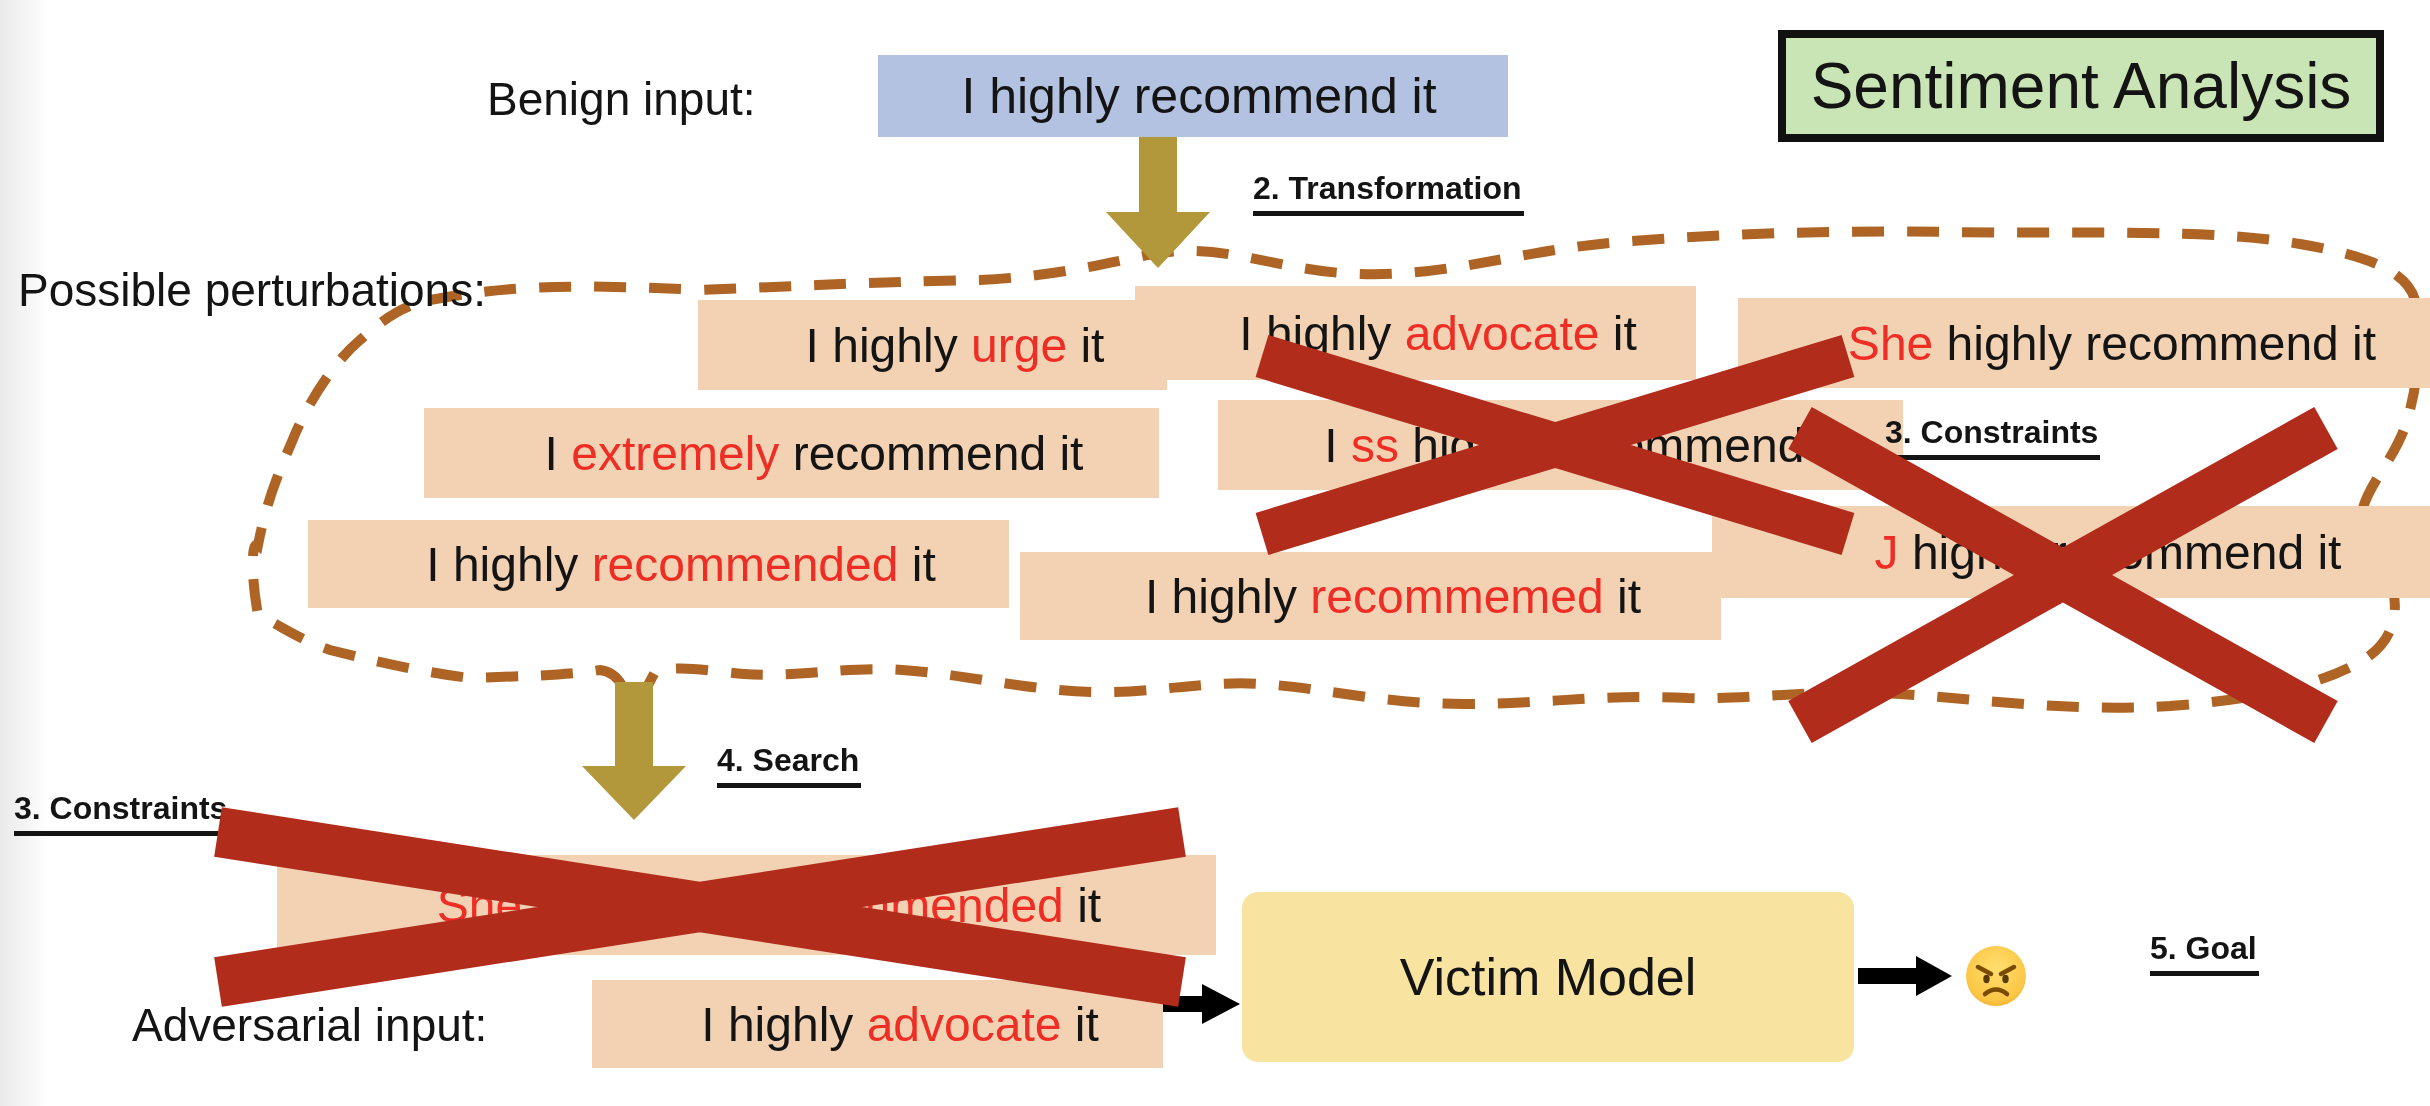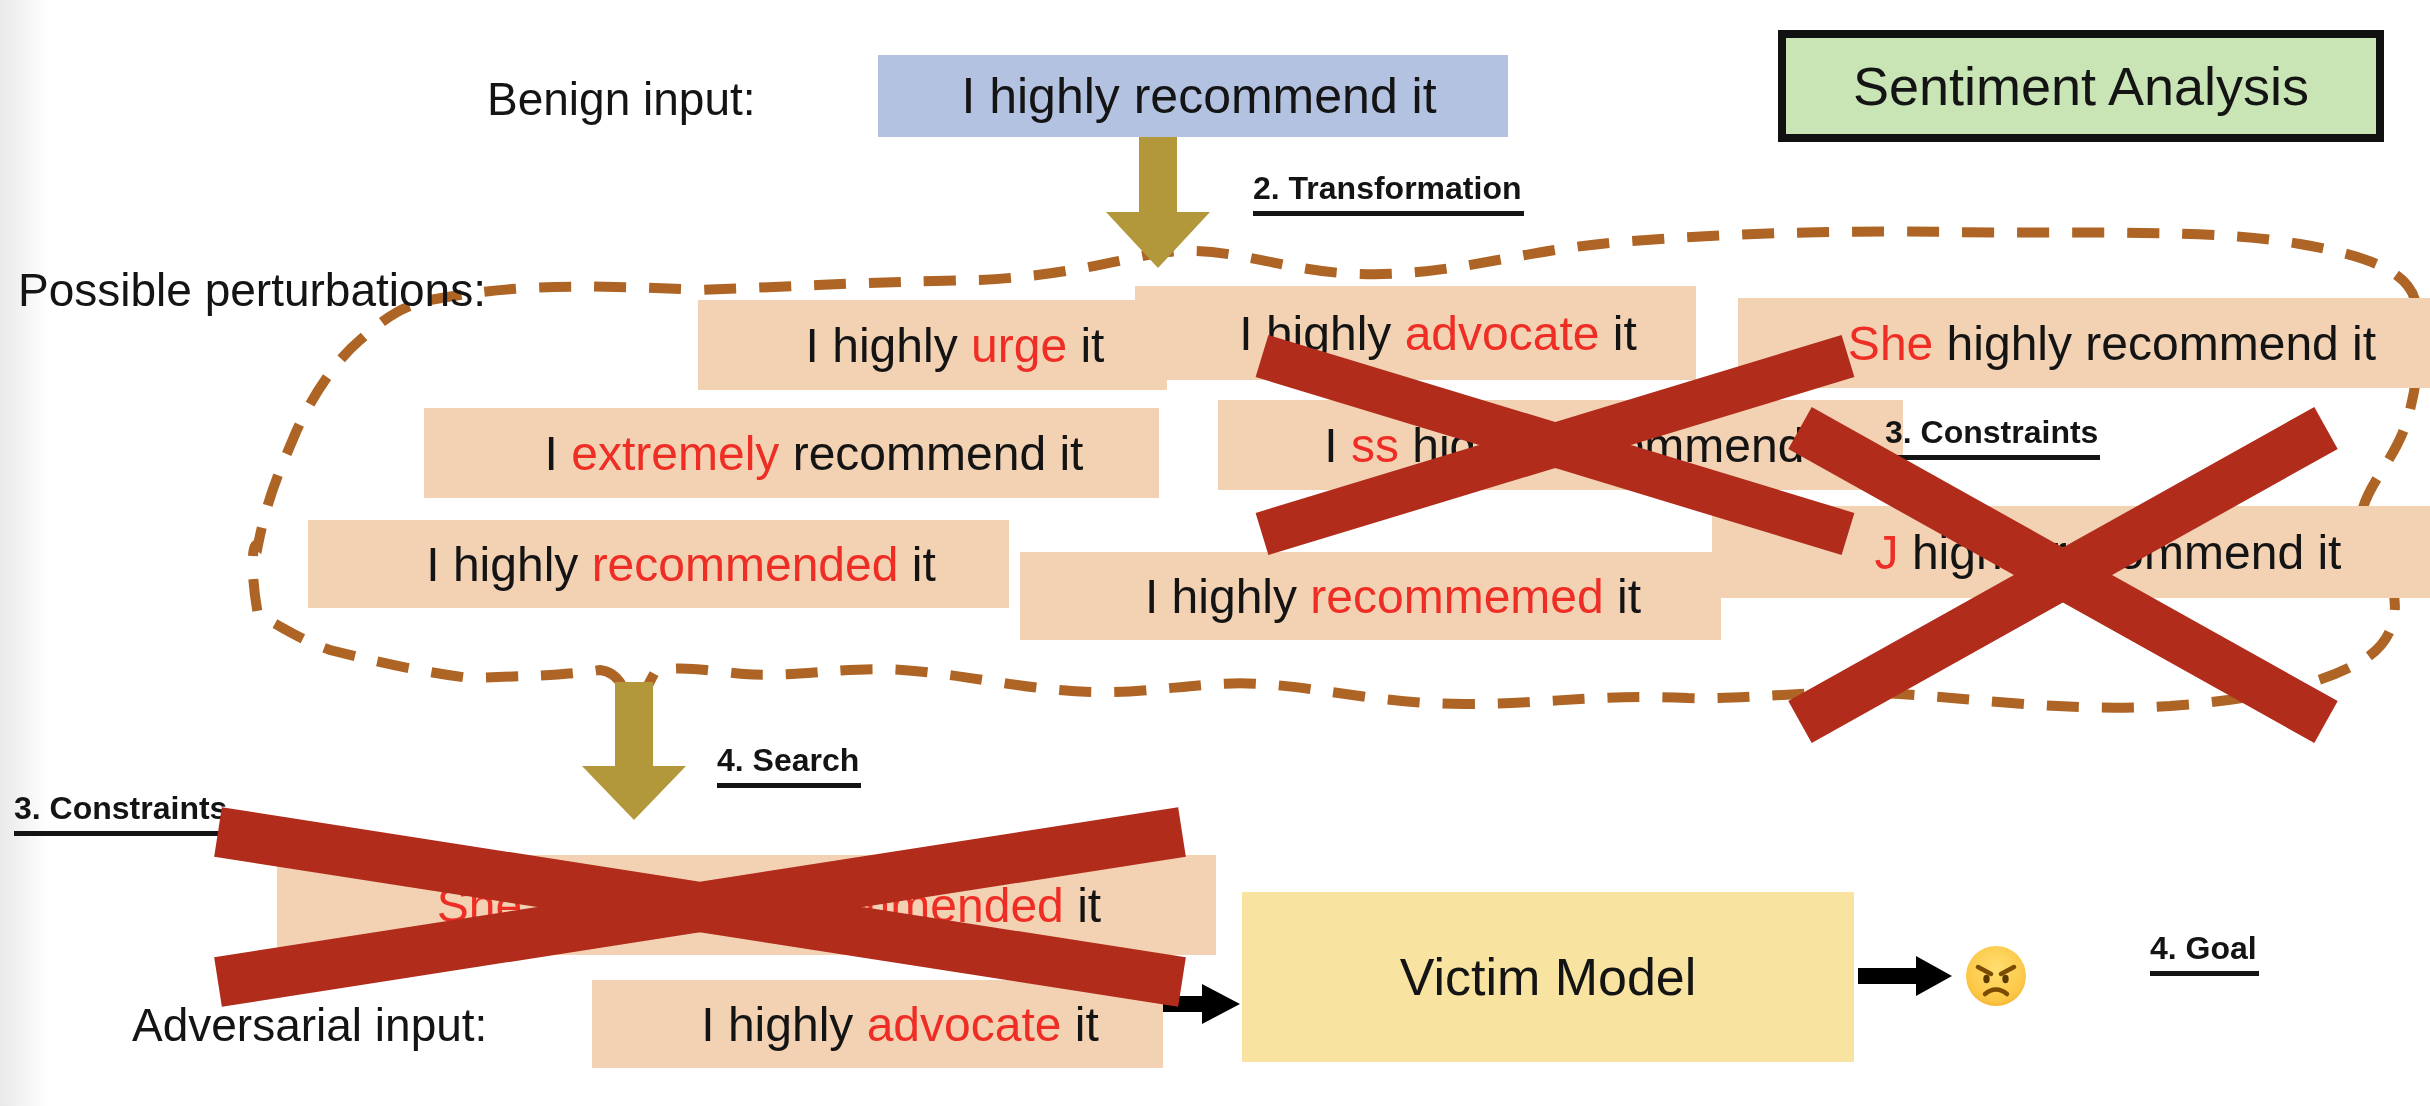--- a/index.html
+++ b/index.html
@@ -24,21 +24,21 @@
     position:absolute;font-size:32px;font-weight:700;white-space:pre;color:var(--ink);
     border-bottom:5px solid var(--ink);padding:0 2px 4px 0;
   }
   .box{
     position:absolute;display:flex;align-items:center;justify-content:center;
     font-size:48px;color:var(--ink);
   }
   .box .phrase{white-space:pre;}
   .box .red{color:var(--red);}
   .benign-box{background:var(--blue);font-size:50px;padding-left:12px;}
-  .task-box{background:var(--green);border:8px solid #111;font-size:54px;}
+  .task-box{background:var(--green);border:8px solid #111;font-size:64px;}
   .pbox{background:var(--peach);padding-left:45px;}
   .victim-box{background:var(--yellow);font-size:52px;}
   .dashline{fill:none;stroke:var(--dash);stroke-width:10;stroke-dasharray:32 23;stroke-linecap:butt;}
   .goldarrow{fill:var(--gold);}
   .blackarrow{fill:#000;}
   .xmark{stroke:var(--brick);stroke-linecap:butt;fill:none;}
   .emoji{position:absolute;}
 </style>
 </head>
 <body>
@@ -150,25 +150,25 @@
   <div class="box pbox" style="left:277px;top:855px;width:894px;height:100px;">
     <span class="phrase"><span class="red">She extremely recommended</span><span> it</span></span>
   </div>
 
   <div class="lbl" style="left:132px;top:998px;">Adversarial input:</div>
 
   <div class="box pbox" style="left:592px;top:980px;width:526px;height:88px;">
     <span class="phrase"><span>I highly </span><span class="red">advocate</span><span> it</span></span>
   </div>
 
-  <div class="box victim-box" style="left:1242px;top:892px;width:612px;height:170px;">
+  <div class="box victim-box" style="left:1242px;top:892px;width:612px;height:170px;border-radius:16px;">
     <span class="phrase">Victim Model</span>
   </div>
 
-  <div class="step" style="left:2150px;top:930px;">4. Goal</div>
+  <div class="step" style="left:2150px;top:930px;">5. Goal</div>
 
   <div class="emoji" style="left:1964px;top:944px;width:64px;height:64px;">
     <svg width="64" height="64" viewBox="0 0 64 64">
       <defs>
         <radialGradient id="faceg" cx="50%" cy="38%" r="70%">
           <stop offset="0%" stop-color="#ffdf70"></stop>
           <stop offset="75%" stop-color="#fcc645"></stop>
           <stop offset="100%" stop-color="#f0a82c"></stop>
         </radialGradient>
       </defs>

